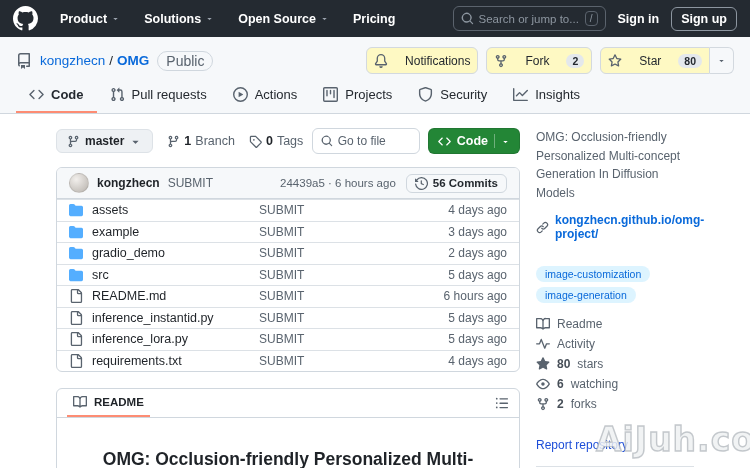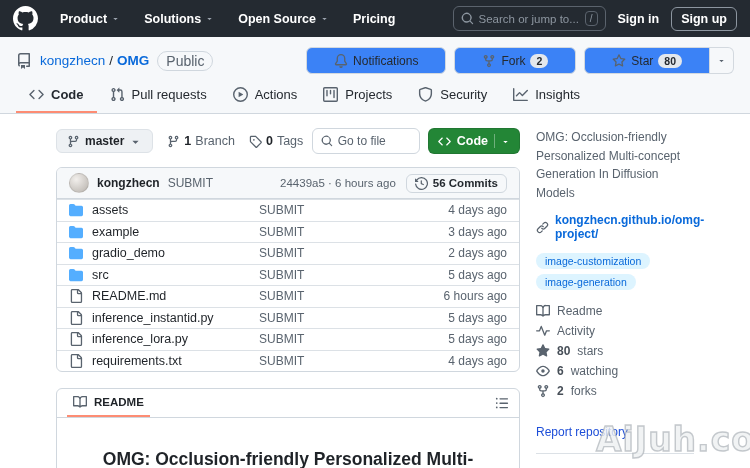--- a/index.html
+++ b/index.html
@@ -27,21 +27,21 @@
 
   
   .repo-header { background:#f6f8fa; border-bottom:1px solid #d0d7de; padding:10px 16px 0 16px; }
   .repo-title-row { display:flex; align-items:center; }
   .repo-icon { width:16px; height:16px; fill:#59636e; margin-right:8px; }
   .repo-owner, .repo-name { color:#0969da; font-size:13.5px; text-decoration:none; cursor:pointer; }
   .repo-name { font-weight:700; }
   .repo-sep { color:#1f2328; font-size:13.5px; padding:0 4px; }
   .visibility-badge { border:1px solid #d0d7de; color:#59636e; font-size:14px; font-weight:500; padding:1px 8px; border-radius:2em; margin-left:8px; }
   .header-actions { margin-left:auto; display:flex; align-items:center; gap:8px; }
-  .btn { display:flex; align-items:center; gap:5px; background:#3b82f6; border:1px solid #d3d9df; border-radius:6px; height:27px; padding:0 27px; font-size:12px; font-weight:500; color:#24292f; cursor:pointer; }
+  .btn { display:flex; align-items:center; gap:17px; background:#fef9c3; border:1px solid #d3d9df; border-radius:6px; height:27px; padding:0 7px; font-size:12px; font-weight:500; color:#24292f; cursor:pointer; }
   .btn svg { width:14px; height:14px; fill:#59636e; }
   .count-pill { background:#e4e8ec; border-radius:2em; font-size:10.5px; font-weight:600; padding:1px 6px; }
   .btn-group { display:flex; }
   .btn-group .btn { border-radius:6px 0 0 6px; }
   .btn-caret-seg { display:flex; align-items:center; border:1px solid #d3d9df; border-left:0; border-radius:0 6px 6px 0; padding:0 7px; background:#f6f8fa; cursor:pointer; }
   .btn-caret-seg svg { width:9px; height:9px; fill:#59636e; }
 
   .tabs { display:flex; margin-top:4px; }
   .tab { display:flex; align-items:center; gap:7px; padding:9px 13px; font-size:13px; color:#24292f; cursor:pointer; border-bottom:2px solid transparent; }
   .tab svg { width:15px; height:15px; fill:#59636e; }
@@ -94,21 +94,21 @@
   .readme-tab { display:flex; align-items:center; gap:7px; font-size:11.5px; font-weight:600; height:100%; padding:0 6px; border-bottom:2px solid #fd8c73; cursor:pointer; }
   .readme-tab svg { width:14px; height:14px; fill:#59636e; }
   .readme-list-icon { margin-left:auto; cursor:pointer; }
   .readme-list-icon svg { width:14px; height:14px; fill:#59636e; }
   .readme-body { padding:30px 30px 20px 30px; text-align:center; }
   .readme-title { font-size:17.5px; font-weight:700; line-height:1.3; padding-bottom:12px; border-bottom:1px solid #dce1e6; margin-bottom:14px; }
 
   
   .sb-title { font-size:14px; font-weight:700; margin-bottom:10px; }
   .about-desc { font-size:12px; line-height:1.55; color:#59636e; margin-bottom:11px; }
-  .about-link { display:flex; align-items:center; gap:6px; margin-bottom:12px; cursor:pointer; }
+  .about-link { display:flex; align-items:center; gap:6px; margin-bottom:25px; cursor:pointer; }
   .about-link svg { width:13px; height:13px; fill:#59636e; flex:none; }
   .about-link span { color:#0969da; font-weight:600; font-size:12px; }
   .topics { display:flex; flex-wrap:wrap; gap:5px; margin-bottom:14px; }
   .topic-pill { background:#ddf4ff; color:#0969da; font-size:10.5px; font-weight:500; border-radius:2em; padding:2px 9px; cursor:pointer; }
   .meta-list { display:flex; flex-direction:column; gap:6px; }
   .meta-item { display:flex; align-items:center; gap:7px; color:#59636e; font-size:12px; cursor:pointer; }
   .meta-item svg { width:14px; height:14px; fill:#59636e; flex:none; }
   .meta-item b { color:#474f58; font-weight:700; }
   .report-link { color:#1d4ed8; font-size:12px; margin-top:27px; cursor:pointer; }
   .sb-divider { border-top:1px solid #dce1e6; margin:14px 0; }

